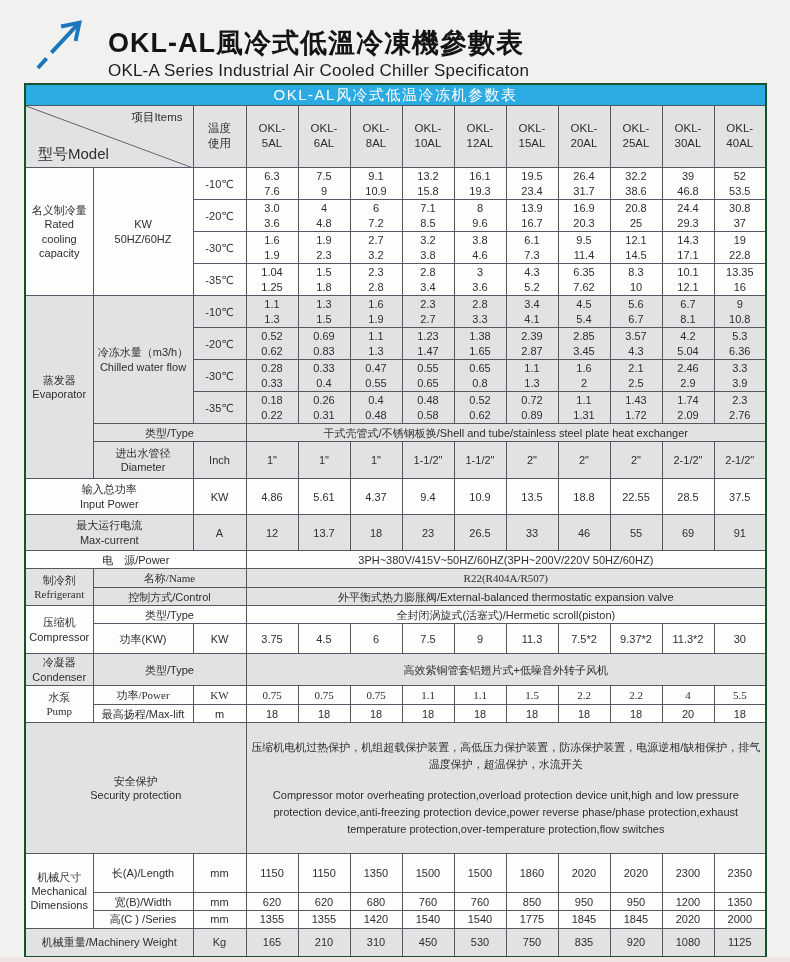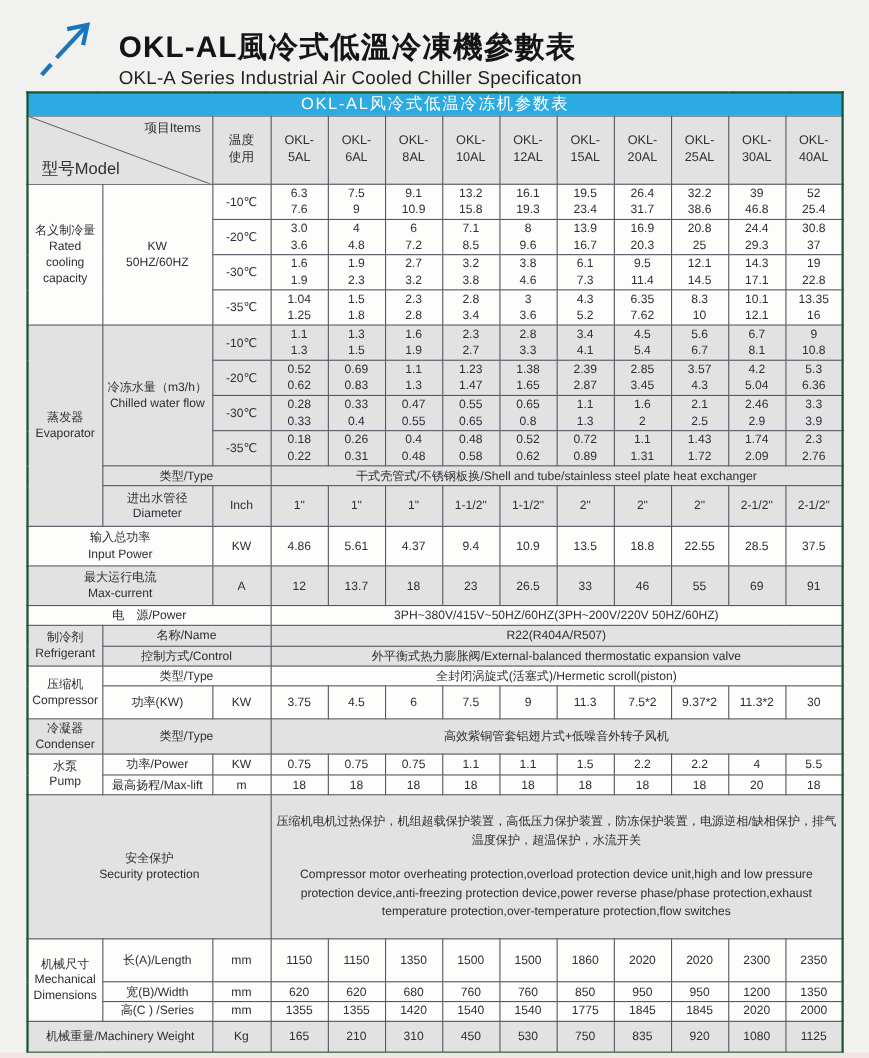--- a/index.html
+++ b/index.html
@@ -53,21 +53,21 @@
   td.wide { font-size: 11.5px; }
   td.val { font-size: 11px; }
   td.corner { position: relative; padding: 0; }
   .diag { position: absolute; left: 0; top: 0; width: 100%; height: 100%; }
   .diag line { stroke: #565664; stroke-width: 1; }
   .c-model { position: absolute; left: 12px; bottom: 4px; font-size: 15px; }
   .c-items { position: absolute; right: 10px; top: 4px; font-size: 11.5px; }
   td.sec { text-align: left; padding: 3px 7px; font-size: 11.5px; }
   .sec div { line-height: 1.55; white-space: normal; }
 
-  tr.r17 { height: 17px; } tr.r18 { height: 18px; } tr.r19 { height: 19px; }
+  tr.r17 { height: 17px; } tr.r18 { height: 18px; } tr.r19 { height: 19px; font-family: Liberation Serif, serif; }
   tr.r21 { height: 39px; } tr.r29 { height: 29px; } tr.r30 { height: 30px; }
   tr.r32 { height: 32px; } tr.r36 { height: 36px; } tr.r37 { height: 37px; }
   tr.r86 { height: 86px; } tr.hrow { height: 30px; }
 
   .notes { margin: 9px 0 0 25px; width: 748px; color: #6d28d9; }
   .nline { font-size: 12px; line-height: 1.5; }
   .bottom-strip { position: absolute; left: 0; bottom: 0; width: 790px; height: 5px; background: #f3e4e4; }
 </style>
 </head>
 <body>
@@ -157,21 +157,21 @@
 19.3</td>
         <td class="val">19.5
 23.4</td>
         <td class="val">26.4
 31.7</td>
         <td class="val">32.2
 38.6</td>
         <td class="val">39
 46.8</td>
         <td class="val">52
-25.4</td>
+53.5</td>
       </tr>
     <tr class="r32">
       <td class="temp">-20℃</td>
     <td class="val">3.0
 3.6</td>
         <td class="val">4
 4.8</td>
         <td class="val">6
 7.2</td>
         <td class="val">7.1

